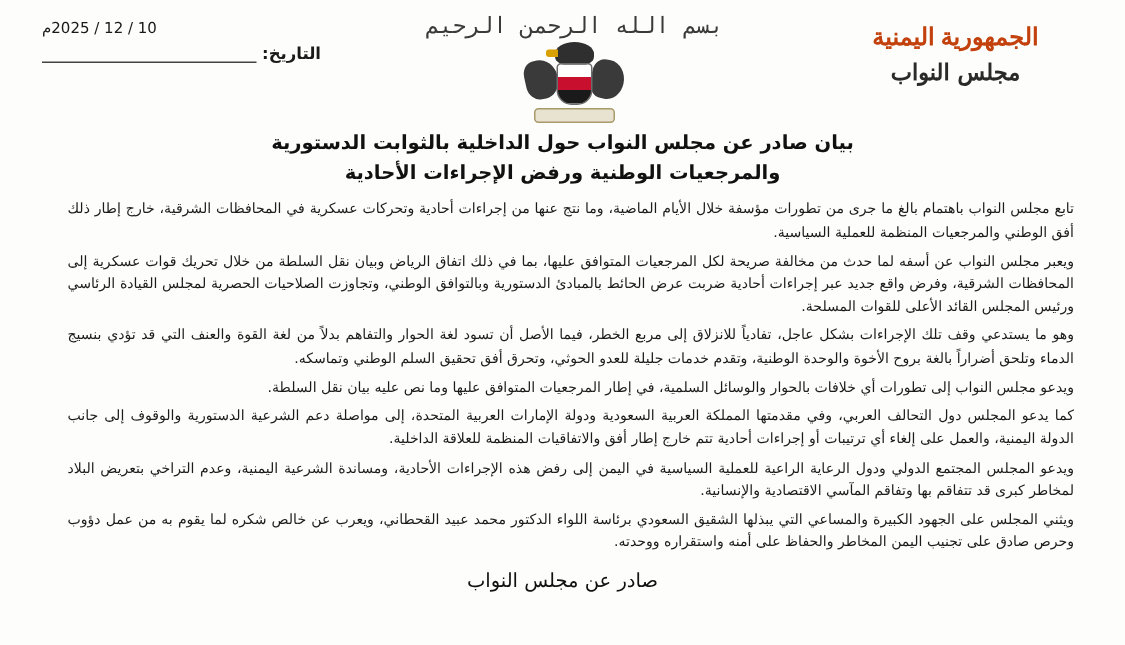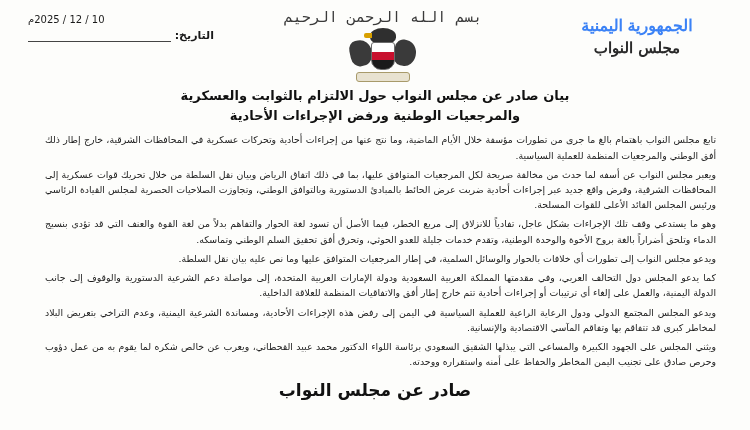--- a/index.html
+++ b/index.html
@@ -34,24 +34,24 @@
   
   .header-right {
     text-align: center;
     width: 170px;
     padding-top: 10px;
     direction: rtl;
   }
   .header-right .title-main {
     font-size: 16px;
     font-weight: bold;
-    color: #3b82f6;
+    color: #c2410c;
     letter-spacing: 0px;
     line-height: 1.25;
-    font-family: Liberation Sans, sans-serif;
+    font-family: Liberation Serif, serif;
   }
   .header-right .title-sub {
     font-size: 15px;
     font-weight: bold;
     color: #2a2a2a;
     margin-top: 3px;
     font-family: "DejaVu Serif", "Liberation Serif", serif;
   }
   .header-center {
     flex: 1;
@@ -181,22 +181,22 @@
     margin: 0 0 4px 11px;
   }
 
   
   .signature {
     margin-top: 10px;
     text-align: center;
     direction: rtl;
   }
   .sig-line1 {
-    font-size: 17px;
-    font-weight: bold;
+    font-size: 13px;
+    font-weight: normal;
     color: #111;
     margin-bottom: 8px;
   }
 </style>
 </head>
 <body>
 
 <div class="page">
 
   <div class="header">
@@ -220,21 +220,21 @@
     <div class="header-left">
       <div class="info-row">
         <span class="info-label">التاريخ:</span>
         <span class="info-value">10 / 12 / 2025م</span>
       </div>
     </div>
 
   </div>
 
   <div class="doc-title">
-    <div>بيان صادر عن مجلس النواب حول الالتزام بالثوابت والعسكرية</div>
+    <div>بيان صادر عن مجلس النواب حول الداخلية بالثوابت الدستورية</div>
     <div>والمرجعيات الوطنية ورفض الإجراءات الأحادية</div>
   </div>
 
   <div class="body-text">
     <p>تابع مجلس النواب باهتمام بالغ ما جرى من تطورات مؤسفة خلال الأيام الماضية، وما نتج عنها من إجراءات أحادية وتحركات عسكرية في المحافظات الشرقية، خارج إطار ذلك أفق الوطني والمرجعيات المنظمة للعملية السياسية.</p>
     <p>ويعبر مجلس النواب عن أسفه لما حدث من مخالفة صريحة لكل المرجعيات المتوافق عليها، بما في ذلك اتفاق الرياض وبيان نقل السلطة من خلال تحريك قوات عسكرية إلى المحافظات الشرقية، وفرض واقع جديد عبر إجراءات أحادية ضربت عرض الحائط بالمبادئ الدستورية وبالتوافق الوطني، وتجاوزت الصلاحيات الحصرية لمجلس القيادة الرئاسي ورئيس المجلس القائد الأعلى للقوات المسلحة.</p>
     <p>وهو ما يستدعي وقف تلك الإجراءات بشكل عاجل، تفادياً للانزلاق إلى مربع الخطر، فيما الأصل أن تسود لغة الحوار والتفاهم بدلاً من لغة القوة والعنف التي قد تؤدي بنسيج الدماء وتلحق أضراراً بالغة بروح الأخوة والوحدة الوطنية، وتقدم خدمات جليلة للعدو الحوثي، وتحرق أفق تحقيق السلم الوطني وتماسكه.</p>
     <p>ويدعو مجلس النواب إلى تطورات أي خلافات بالحوار والوسائل السلمية، في إطار المرجعيات المتوافق عليها وما نص عليه بيان نقل السلطة.</p>
     <p>كما يدعو المجلس دول التحالف العربي، وفي مقدمتها المملكة العربية السعودية ودولة الإمارات العربية المتحدة، إلى مواصلة دعم الشرعية الدستورية والوقوف إلى جانب الدولة اليمنية، والعمل على إلغاء أي ترتيبات أو إجراءات أحادية تتم خارج إطار أفق والاتفاقيات المنظمة للعلاقة الداخلية.</p>
     <p>ويدعو المجلس المجتمع الدولي ودول الرعاية الراعية للعملية السياسية في اليمن إلى رفض هذه الإجراءات الأحادية، ومساندة الشرعية اليمنية، وعدم التراخي بتعريض البلاد لمخاطر كبرى قد تتفاقم بها وتفاقم المآسي الاقتصادية والإنسانية.</p>

